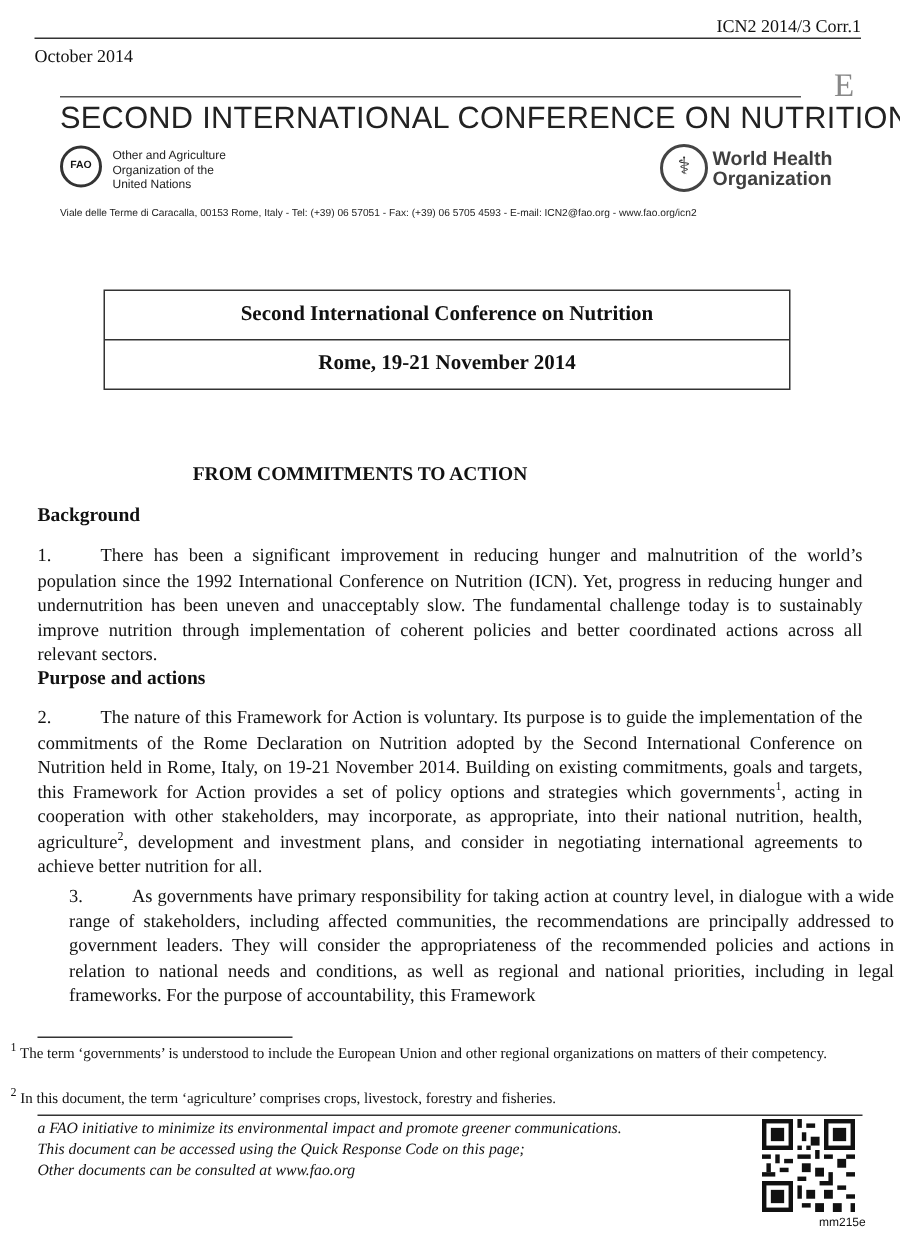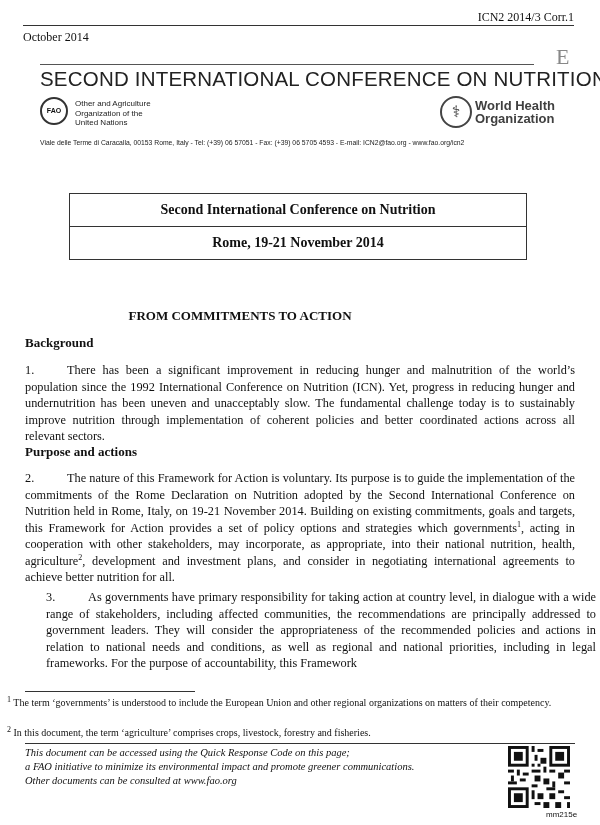--- a/index.html
+++ b/index.html
@@ -82,22 +82,22 @@
 <div id="fn-rule" class="abs"></div>
 <div class="abs fn" style="top:696px;">
   <sup>1</sup> <span>The term ‘governments’ is understood to include the European Union and other regional organizations on matters of their competency.</span>
 </div>
 <div class="abs fn" style="top:726px;">
   <sup>2</sup> <span>In this document, the term ‘agriculture’ comprises crops, livestock, forestry and fisheries.</span>
 </div>
 
 <div id="foot-rule" class="abs"></div>
 <div id="foot-text" class="abs">
+  <div>a FAO initiative to minimize its environmental impact and promote greener communications.</div>
   <div>This document can be accessed using the Quick Response Code on this page;</div>
-  <div>a FAO initiative to minimize its environmental impact and promote greener communications.</div>
   <div>Other documents can be consulted at www.fao.org</div>
 </div>
 
 <svg id="qr" class="abs" viewBox="0 0 21 21">
   <rect x="0" y="0" width="7" height="7" fill="#111"></rect>
     <rect x="1" y="1" width="5" height="5" fill="#fff"></rect>
     <rect x="2" y="2" width="3" height="3" fill="#111"></rect>
   <rect x="14" y="0" width="7" height="7" fill="#111"></rect>
     <rect x="15" y="1" width="5" height="5" fill="#fff"></rect>
     <rect x="16" y="2" width="3" height="3" fill="#111"></rect>

